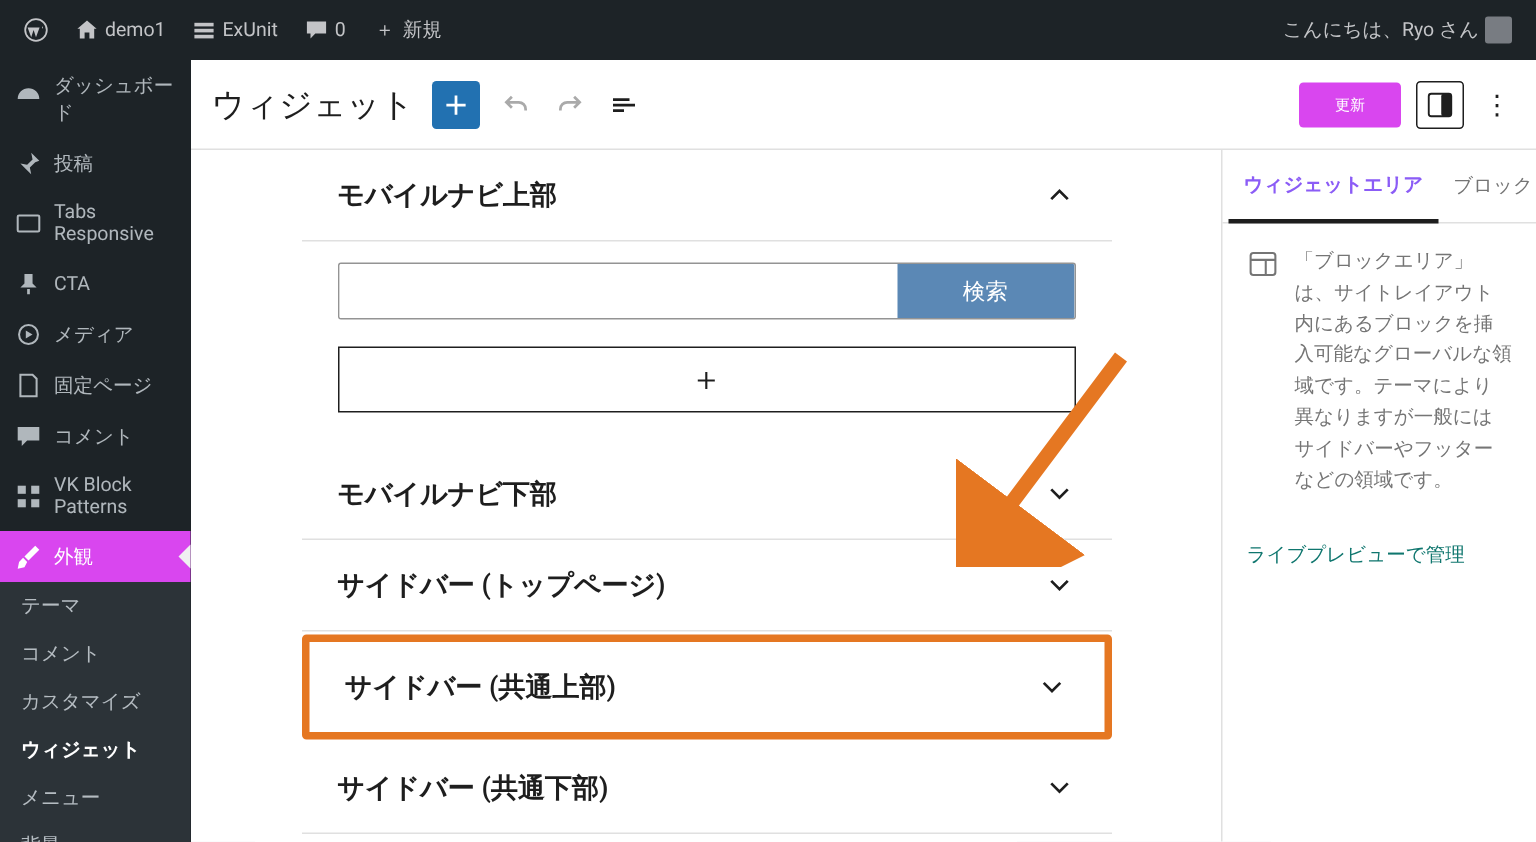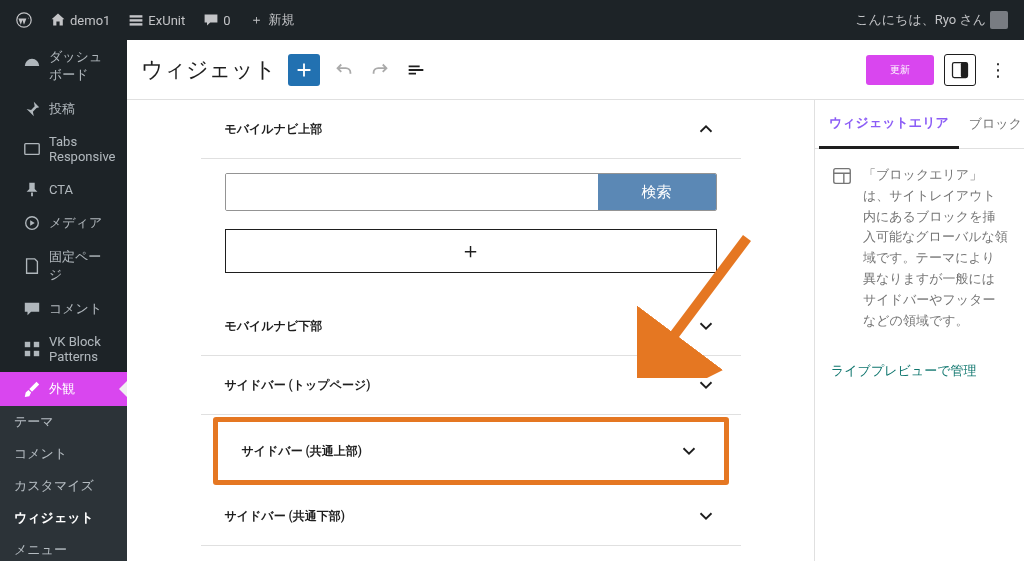--- a/index.html
+++ b/index.html
@@ -5,21 +5,21 @@
 *{box-sizing:border-box;margin:0;padding:0}
 body{font-family:-apple-system,BlinkMacSystemFont,"Segoe UI",Roboto,sans-serif;font-size:13px;color:#1e1e1e;background:#f0f0f1;width:1024px;height:561px;overflow:hidden}
 .adminbar{height:40px;background:#1d2327;color:#c3c4c7;display:flex;align-items:center;padding:0 8px;font-size:13px;justify-content:space-between}
 .adminbar-left,.adminbar-right{display:flex;align-items:center;gap:2px}
 .adminbar-item{display:flex;align-items:center;gap:4px;padding:0 8px;height:32px;cursor:pointer}
 .ab-icon{width:16px;height:16px;display:inline-flex;align-items:center;justify-content:center}
 .avatar{width:18px;height:18px;background:#787c82;border-radius:2px}
 .layout{display:flex;height:529px}
 .sidenav{width:127px;background:#1d2327;color:#c3c4c7;font-size:13px;overflow-y:auto}
 .sidenav::-webkit-scrollbar{display:none}
-.menu-item{display:flex;align-items:center;gap:8px;padding:8px 23px;cursor:pointer;color:rgba(240,246,252,.7)}
+.menu-item{display:flex;align-items:center;gap:8px;padding:8px 10px;cursor:pointer;color:rgba(240,246,252,.7)}
 .menu-item.active{background:#d946ef;color:#fff;position:relative}
 .menu-item.active::after{content:"";position:absolute;right:0;top:50%;transform:translateY(-50%);border:8px solid transparent;border-right-color:#f0f0f1}
 .menu-icon{width:18px;height:18px;display:inline-flex;align-items:center;justify-content:center}
 .submenu{background:#2c3338}
 .submenu-item{padding:7px 12px 7px 14px;cursor:pointer;color:rgba(240,246,252,.7);font-size:13px}
 .submenu-item.active{color:#fff;font-weight:600}
 .content{flex:1;display:flex;flex-direction:column;background:#fff}
 .editor-header{height:60px;border-bottom:1px solid #e0e0e0;display:flex;align-items:center;padding:0 14px;gap:12px;justify-content:space-between}
 .header-left{display:flex;align-items:center;gap:12px}
 .page-title{font-size:22px;font-weight:500}
@@ -27,29 +27,29 @@
 .add-btn.blue{background:#2271b1}
 .hdr-icon{width:24px;height:24px;display:flex;align-items:center;justify-content:center;color:#aaa;cursor:pointer}
 .header-right{display:flex;align-items:center;gap:10px}
 .update-btn{background:#d946ef;color:#fff;border:none;padding:8px 24px;border-radius:3px;font-size:10px;cursor:pointer;font-weight:500}
 .panel-btn{width:32px;height:32px;border:1px solid #1e1e1e;border-radius:3px;display:flex;align-items:center;justify-content:center;cursor:pointer}
 .options-btn{width:24px;display:flex;align-items:center;justify-content:center;cursor:pointer;color:#1e1e1e;font-size:18px}
 .editor-body{flex:1;display:flex;overflow:hidden}
 .canvas{flex:1;overflow-y:auto;padding:0 0 14px}
 .canvas::-webkit-scrollbar{display:none}
 .widget-area{width:540px;margin:0 auto}
-.area-header{display:flex;align-items:center;justify-content:space-between;padding:18px 24px;cursor:pointer;font-size:12px;font-weight:600;color:#1e1e1e;border-bottom:1px solid #e0e0e0}
+.area-header{display:flex;align-items:center;justify-content:space-between;padding:18px 24px;cursor:pointer;font-size:18px;font-weight:600;color:#1e1e1e;border-bottom:1px solid #e0e0e0}
 .area-header:first-child{border-top:none}
 .chev{width:22px;height:22px;display:flex;align-items:center;justify-content:center}
 .area-body{padding:14px 24px 24px}
 .search-row{display:flex;border:1px solid #949494;border-radius:2px;overflow:hidden;margin-bottom:18px}
 .search-input{flex:1;border:none;padding:10px 12px;outline:none;font-size:14px}
 .search-btn{background:#5b88b5;color:#fff;border:none;padding:0 44px;font-size:15px;cursor:pointer}
 .add-block{border:1px solid #1e1e1e;height:44px;display:flex;align-items:center;justify-content:center;cursor:pointer;font-size:22px}
-.highlight-box{border:5px solid #e57722;border-radius:3px;margin:2px 12px}
+.highlight-box{border:5px solid #e57722;border-radius:3px;margin:2px 0}
 .highlight-box .area-header{border-bottom:none}
 .side-panel{width:210px;border-left:1px solid #e0e0e0;display:flex;flex-direction:column;font-size:13px}
 .panel-tabs{display:flex;border-bottom:1px solid #e0e0e0;align-items:center;padding:0 4px}
 .tab{padding:14px 10px;cursor:pointer;color:#757575;white-space:nowrap}
 .tab.active{color:#8b5cf6;font-weight:600;border-bottom:3px solid #1e1e1e;margin-bottom:-1px}
 .panel-body{padding:16px;color:#757575;line-height:1.6}
 .panel-desc{display:flex;gap:10px;margin-bottom:30px}
 .desc-icon{width:22px;height:22px;flex-shrink:0;display:flex;align-items:center;justify-content:center}
 .link{color:#0f766e;cursor:pointer}
 .arrow-overlay{position:absolute;pointer-events:none}

